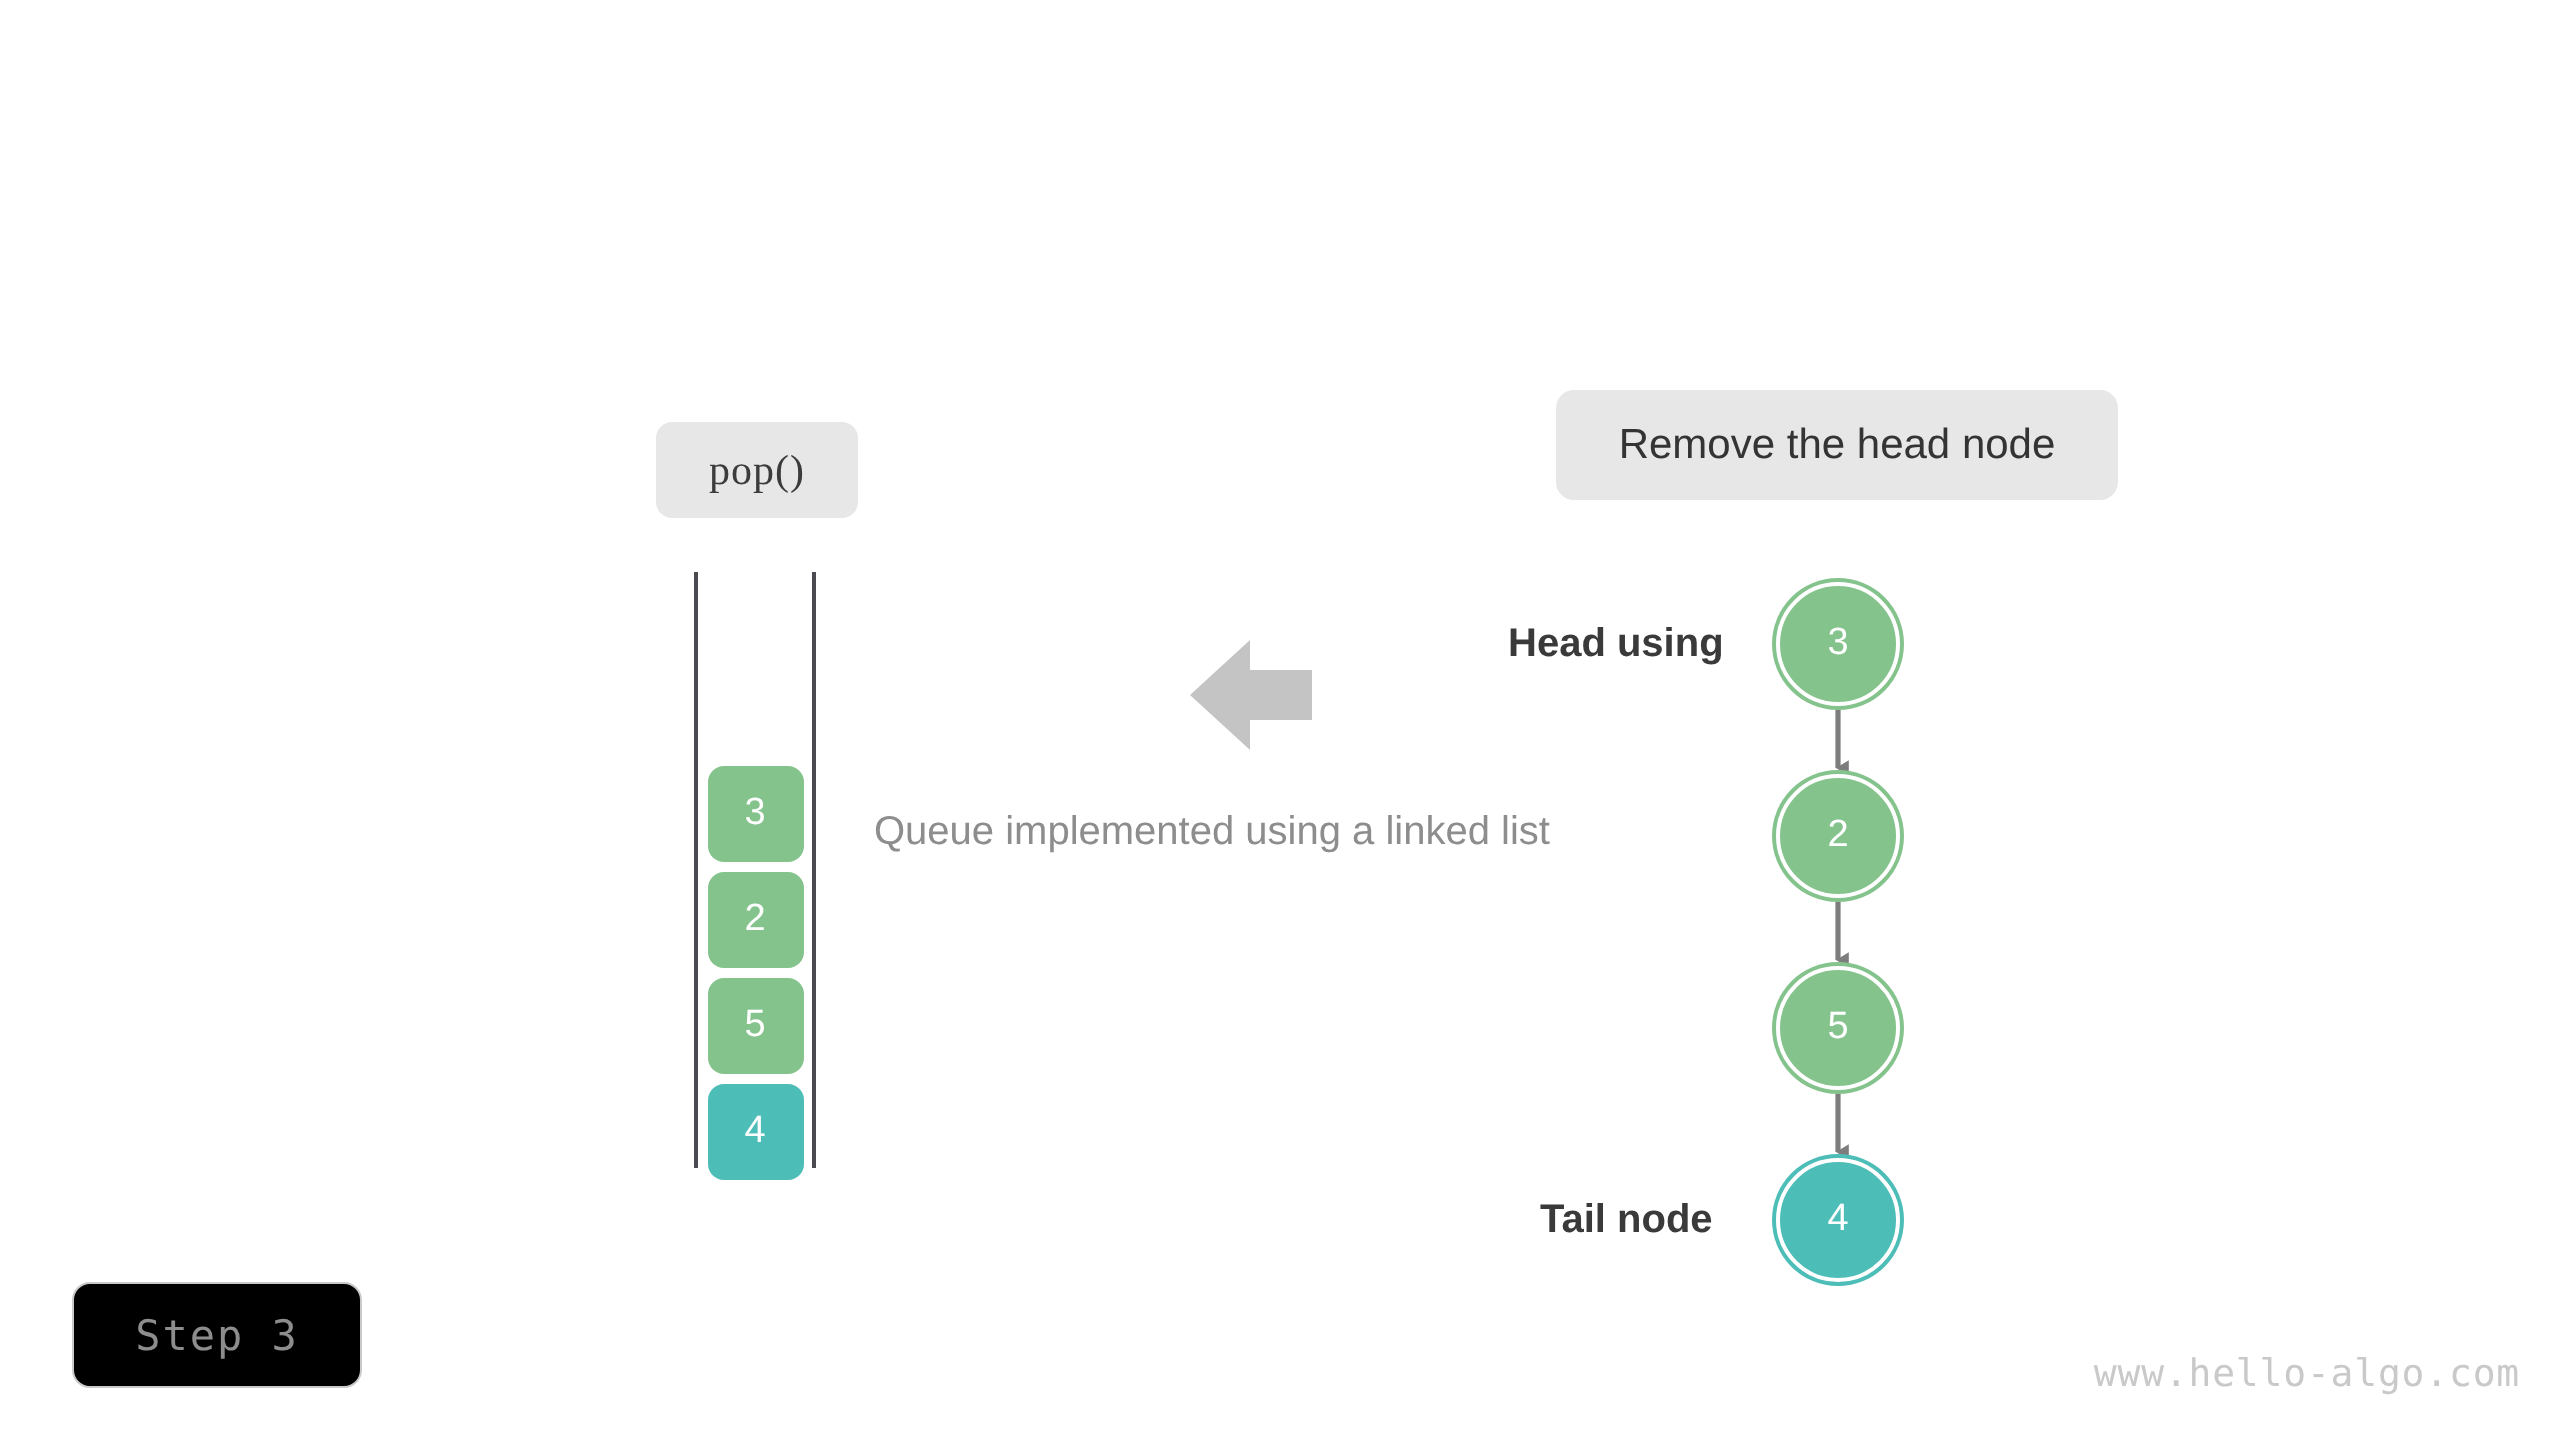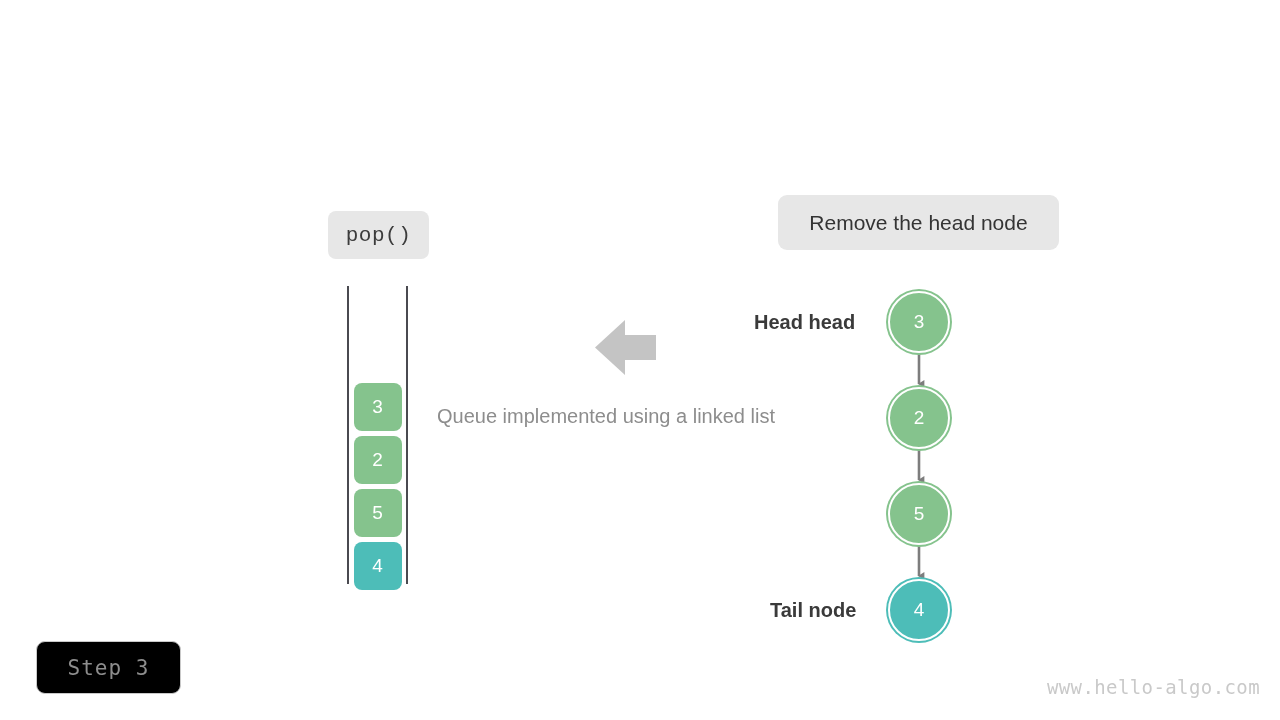--- a/index.html
+++ b/index.html
@@ -24,21 +24,21 @@
     position: absolute;
     left: 328px;
     top: 211px;
     width: 101px;
     height: 48px;
     background: #e7e7e7;
     border-radius: 8px;
     display: flex;
     align-items: center;
     justify-content: center;
-    font-family: Liberation Mono, monospace;
+    font-family: Liberation Serif, serif;
     font-size: 21px;
     color: #3c3c3c;
     letter-spacing: 0.5px;
   }
 
   
   .action-note {
     position: absolute;
     left: 778px;
     top: 195px;
@@ -229,21 +229,21 @@
   </div>
 
   <div class="big-arrow">
     <svg width="61" height="55" viewBox="0 0 61 55" xmlns="http://www.w3.org/2000/svg">
       <polygon points="0,27.5 30,0 30,15 61,15 61,40 30,40 30,55" fill="#c4c4c4"></polygon>
     </svg>
   </div>
 
   <div class="caption">Queue implemented using a linked list</div>
 
-  <div class="node-label label-head">Head head</div>
+  <div class="node-label label-head">Head using</div>
   <div class="node-label label-tail">Tail node</div>
 
   <div class="linked-list">
     <svg class="ll-links" viewBox="0 0 63 350" xmlns="http://www.w3.org/2000/svg">
       <defs>
         <marker id="ahead" markerWidth="9" markerHeight="9" refX="4.5" refY="7.6" orient="auto" markerUnits="userSpaceOnUse">
           <polygon points="0.6,2.2 8.4,2.2 4.5,8.6" fill="#7d7d7d"></polygon>
         </marker>
       </defs>
       <line x1="31" y1="62" x2="31" y2="93" stroke="#7d7d7d" stroke-width="2.6" marker-end="url(#ahead)"></line>

